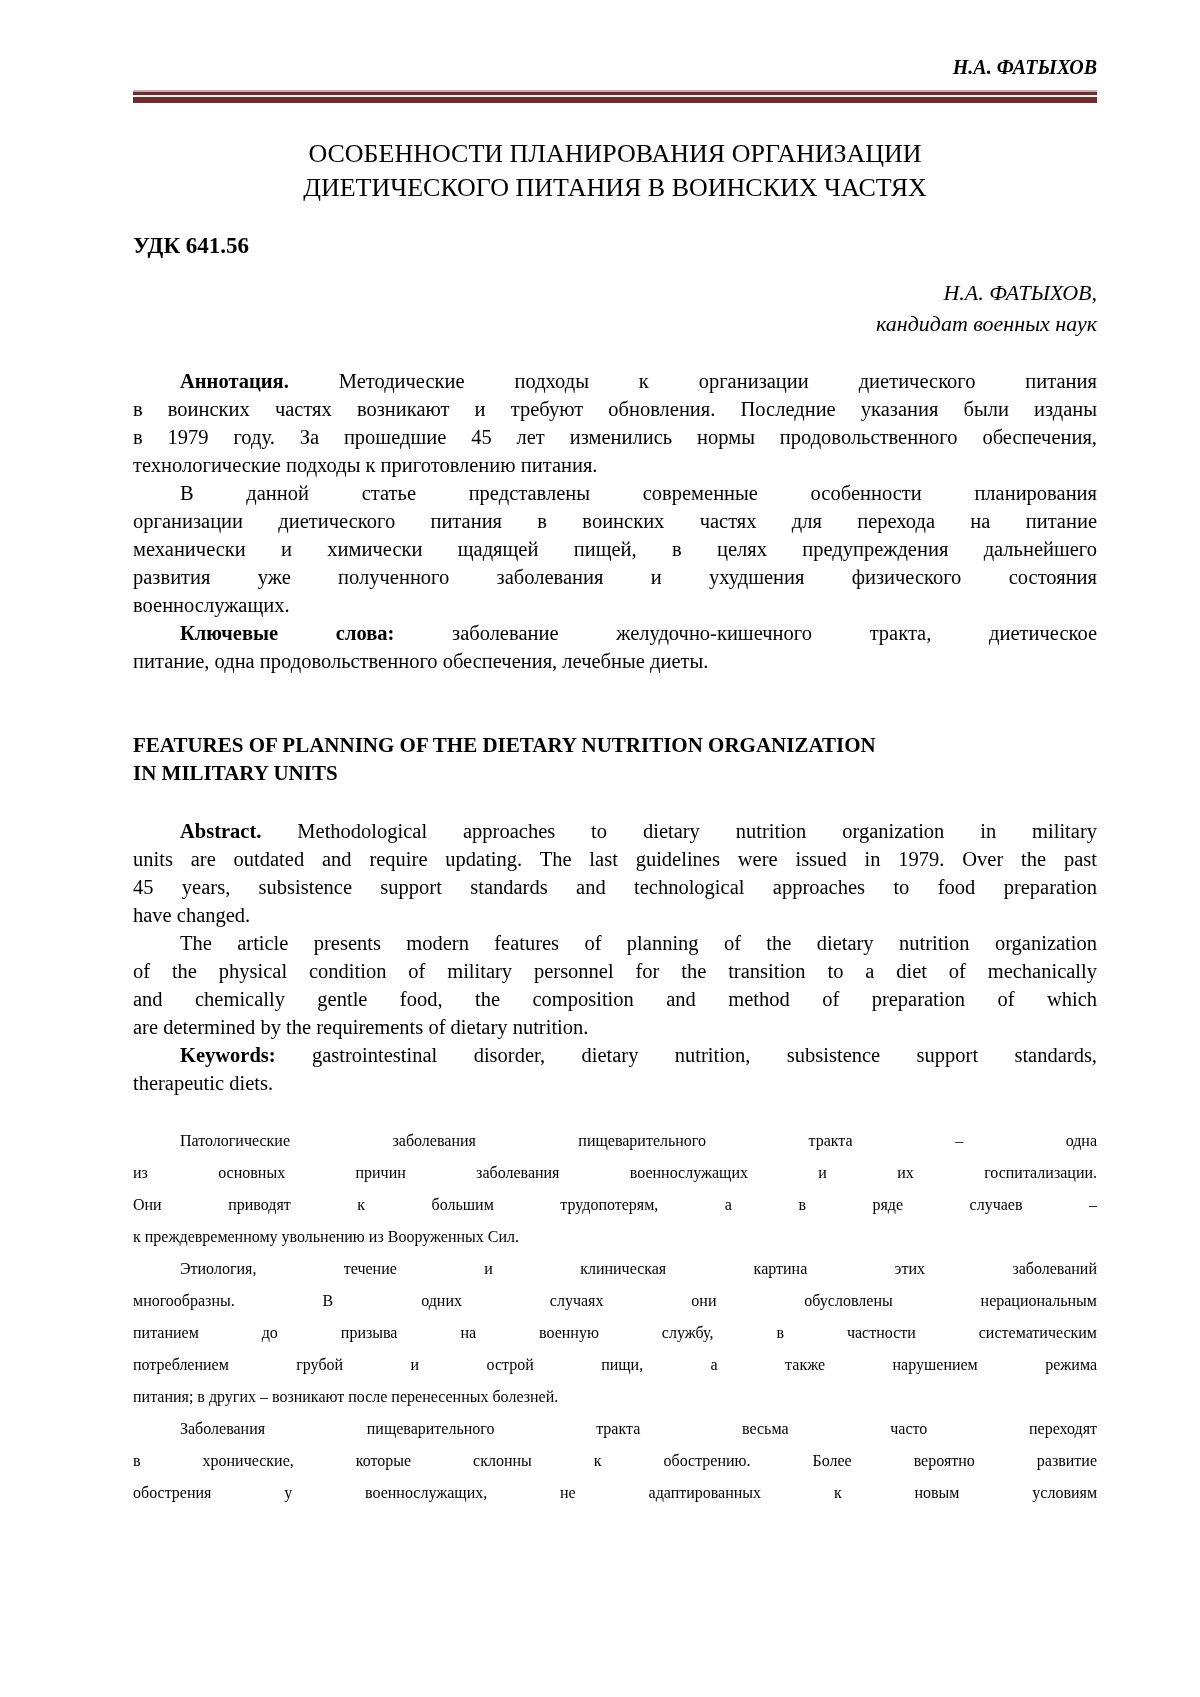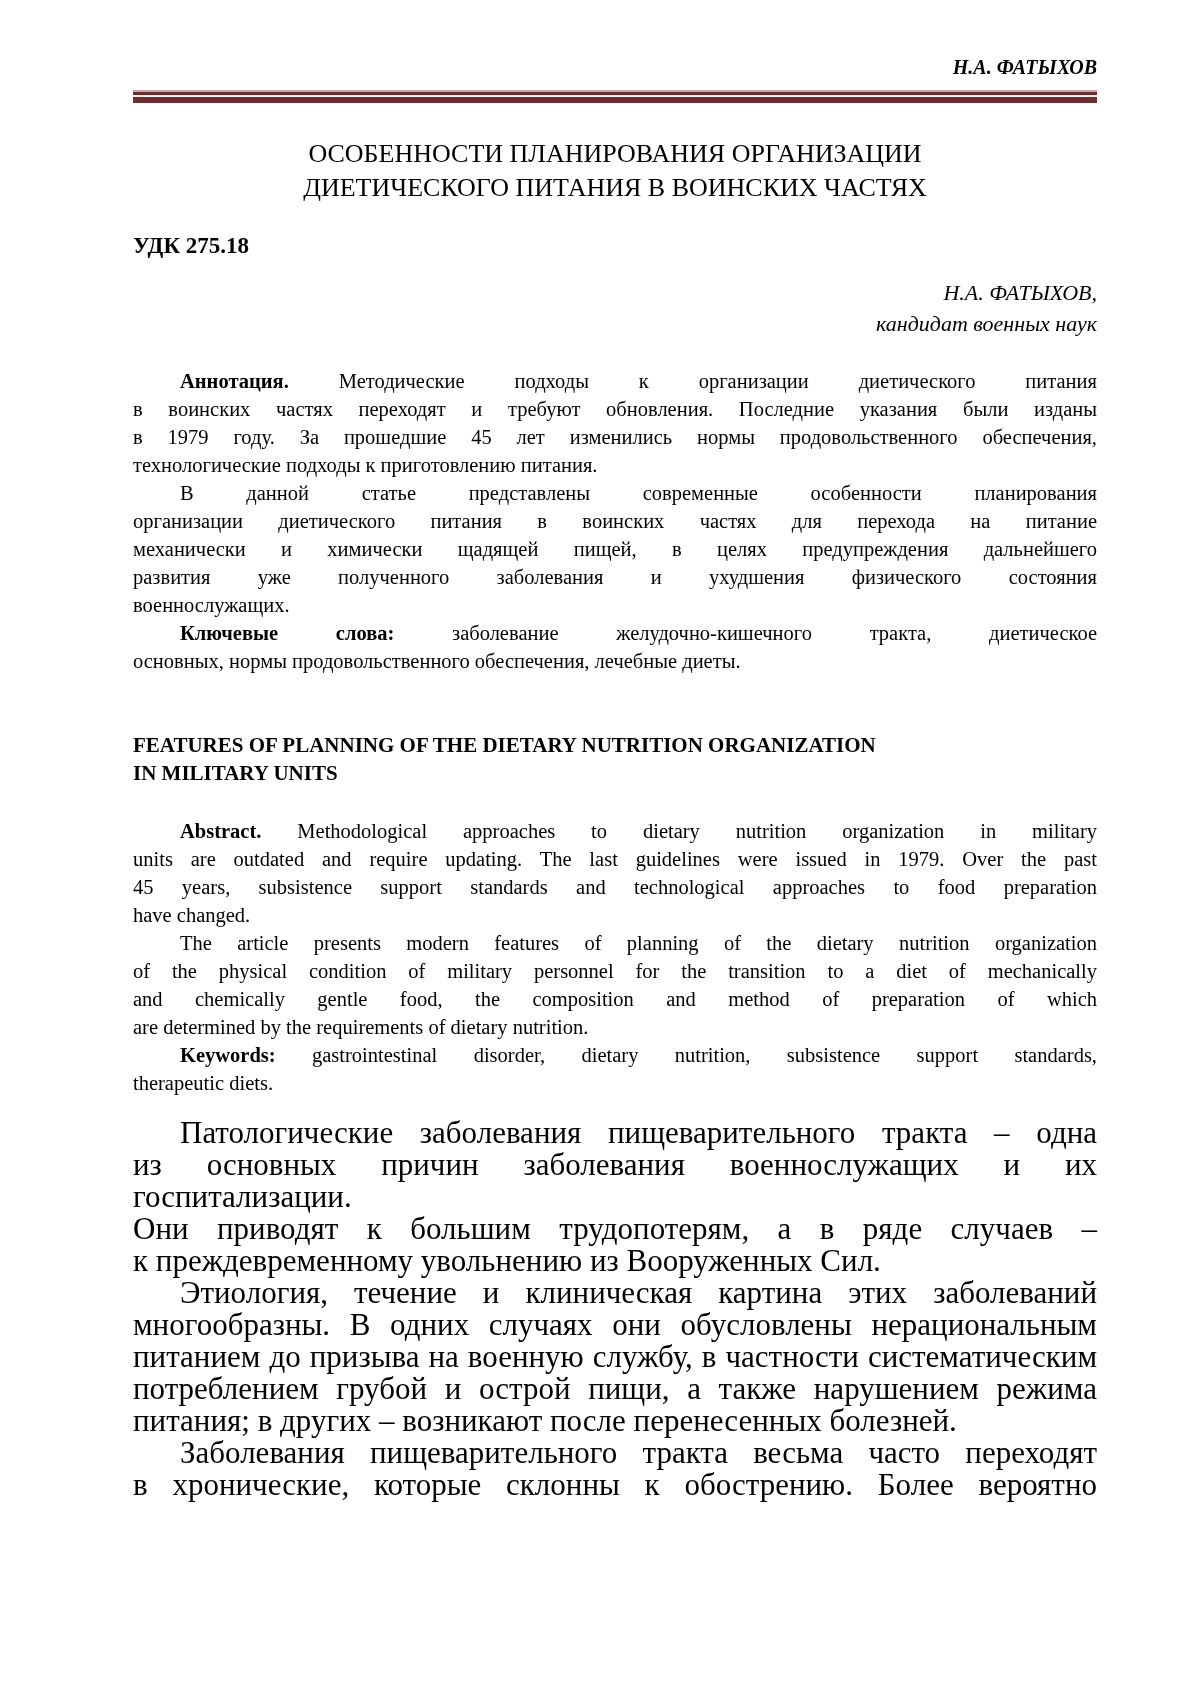--- a/index.html
+++ b/index.html
@@ -64,21 +64,21 @@
 
   .sec { font-size: 20.5px; line-height: 28px; }
   .sec.ann { margin-top: 28px; }
   .title-en {
     margin-top: 56px;
     font-weight: bold;
     font-size: 21px;
     line-height: 28px;
   }
   .sec.abs { margin-top: 30px; }
-  .body-text { margin-top: 20px; font-size: 31px; line-height: 32px; }
+  .body-text { margin-top: 28px; font-size: 16px; line-height: 32px; }
 
   .para .jline { text-align: justify; text-align-last: justify; }
   .para .jline:first-child { text-indent: 47px; }
   .para .jline:last-child { text-align-last: left; }
   .para.cont .jline:last-child { text-align-last: justify; }
   .para b { font-weight: bold; }
 
   .footer-rule { position: absolute; left: 133px; right: 103px; top: 1588px; }
   .footer-line {
     position: absolute;
@@ -99,44 +99,44 @@
 
     <div class="running-head">Н.А. ФАТЫХОВ</div>
 
     <div class="rule-top"></div>
 
     <div class="title-ru">
       <div>ОСОБЕННОСТИ ПЛАНИРОВАНИЯ ОРГАНИЗАЦИИ</div>
       <div>ДИЕТИЧЕСКОГО ПИТАНИЯ В ВОИНСКИХ ЧАСТЯХ</div>
     </div>
 
-    <div class="udc">УДК 275.18</div>
+    <div class="udc">УДК 641.56</div>
 
     <div class="authors">
       <div>Н.А. ФАТЫХОВ,</div>
       <div>кандидат военных наук</div>
     </div>
 
     <div class="sec ann">
       <div class="para">
           <div class="jline"><b>Аннотация. </b>Методические подходы к организации диетического питания</div>
-          <div class="jline">в воинских частях переходят и требуют обновления. Последние указания были изданы</div>
+          <div class="jline">в воинских частях возникают и требуют обновления. Последние указания были изданы</div>
           <div class="jline">в 1979 году. За прошедшие 45 лет изменились нормы продовольственного обеспечения,</div>
           <div class="jline">технологические подходы к приготовлению питания.</div>
         </div>
       <div class="para">
           <div class="jline">В данной статье представлены современные особенности планирования</div>
           <div class="jline">организации диетического питания в воинских частях для перехода на питание</div>
           <div class="jline">механически и химически щадящей пищей, в целях предупреждения дальнейшего</div>
           <div class="jline">развития уже полученного заболевания и ухудшения физического состояния</div>
           <div class="jline">военнослужащих.</div>
         </div>
       <div class="para">
           <div class="jline"><b>Ключевые слова: </b>заболевание желудочно-кишечного тракта, диетическое</div>
-          <div class="jline">основных, нормы продовольственного обеспечения, лечебные диеты.</div>
+          <div class="jline">питание, одна продовольственного обеспечения, лечебные диеты.</div>
         </div>
     </div>
 
     <div class="title-en">
       <div>FEATURES OF PLANNING OF THE DIETARY NUTRITION ORGANIZATION</div>
       <div>IN MILITARY UNITS</div>
     </div>
 
     <div class="sec abs">
       <div class="para">

